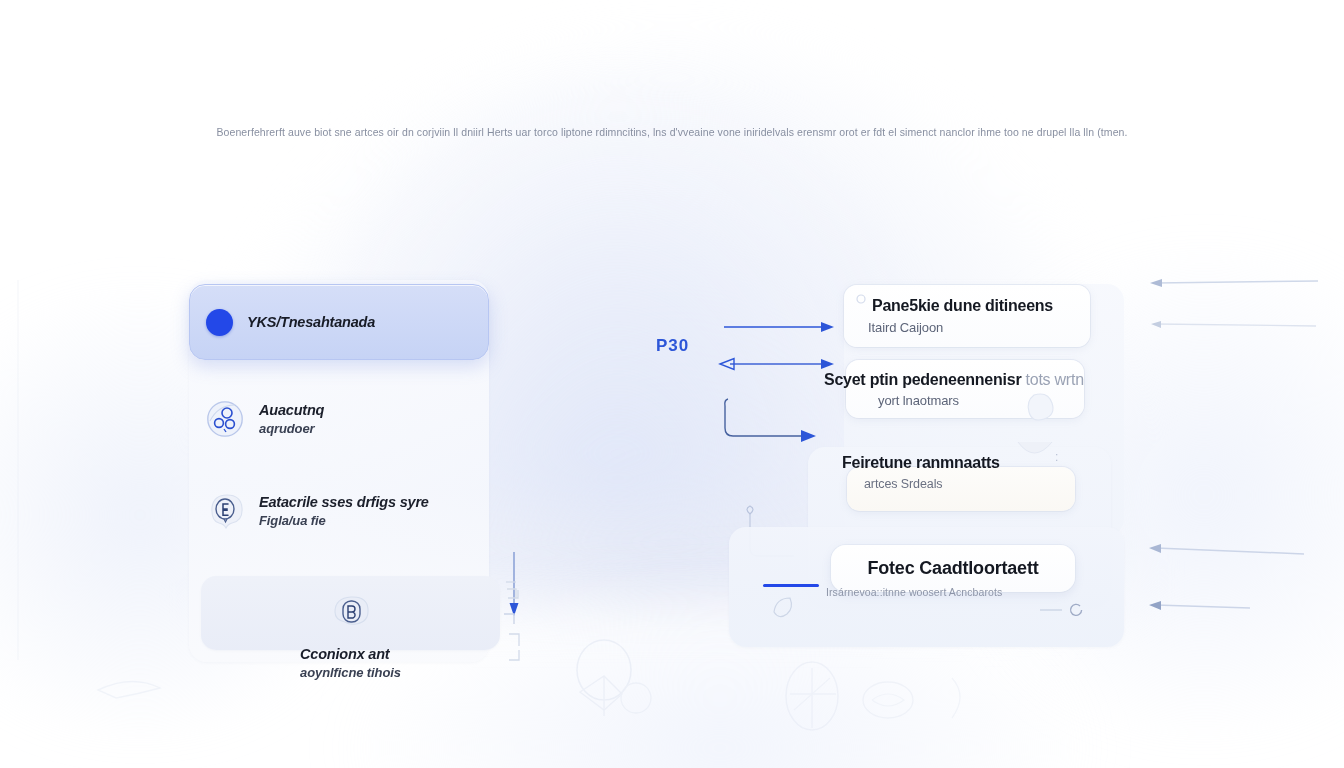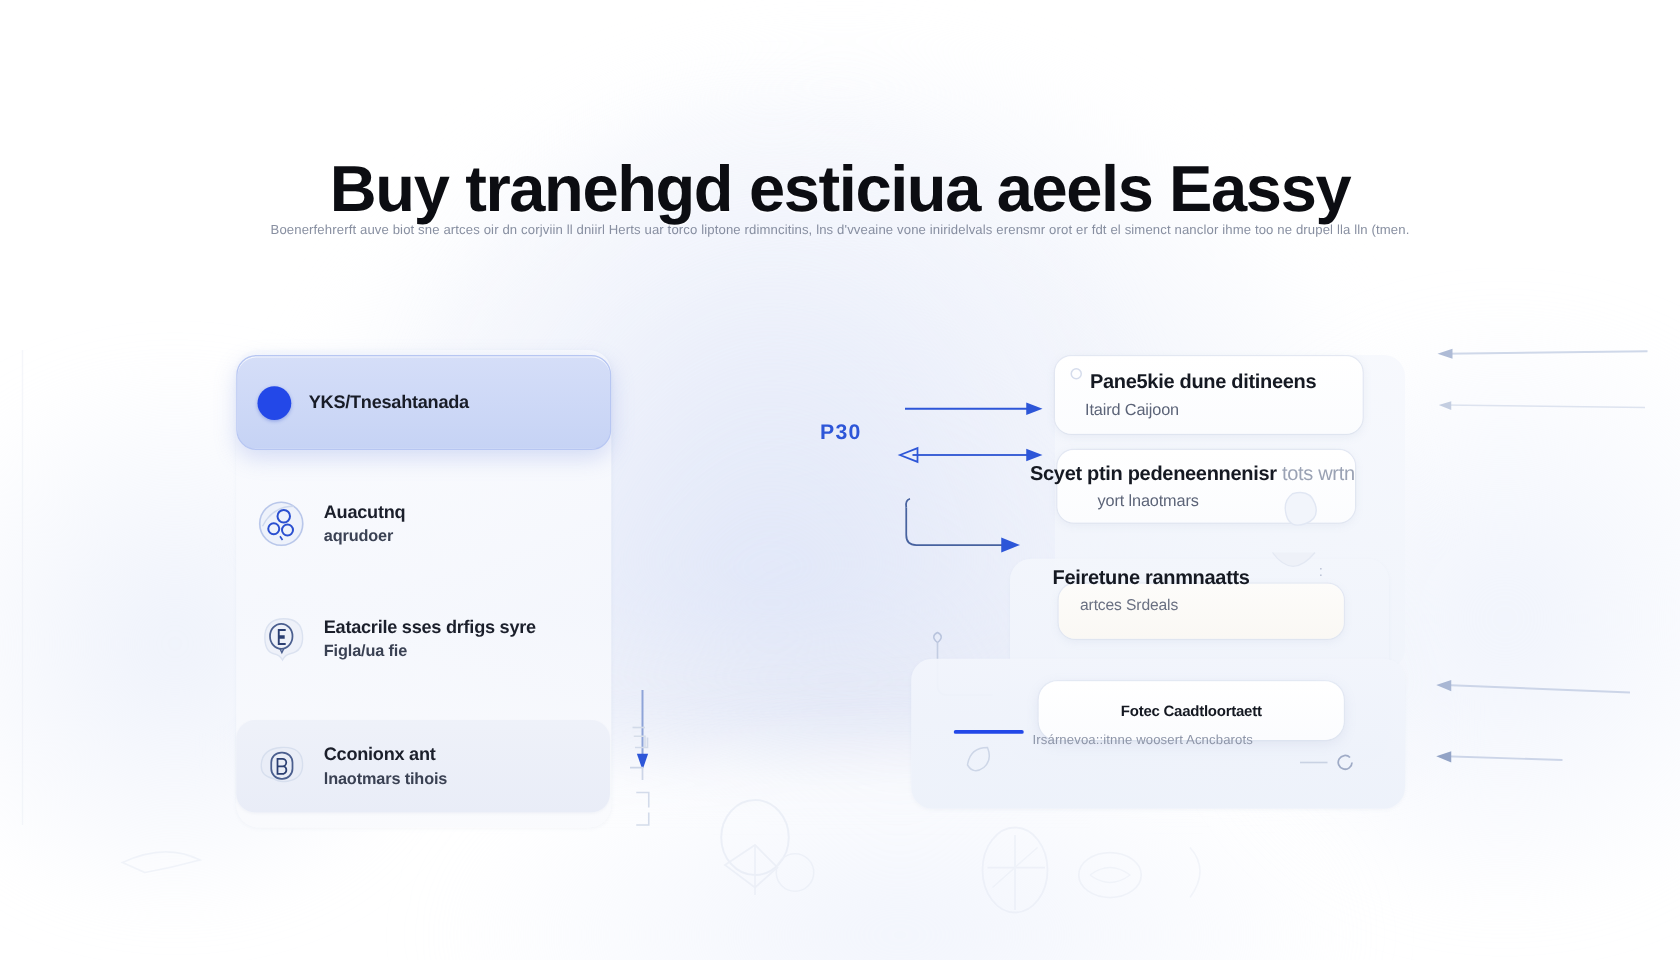--- a/index.html
+++ b/index.html
@@ -55,36 +55,37 @@
 
   
   .left-panel{
     position:absolute;left:189px;top:18px;width:300px;height:382px;
     background:linear-gradient(180deg,rgba(250,251,254,.92) 0%,rgba(246,248,253,.86) 55%,rgba(249,250,253,.9) 100%);
     border-radius:18px;
     box-shadow:0 1px 3px rgba(140,152,186,.07);
   }
   .left-list{position:absolute;inset:0;}
 
-  .li{position:absolute;left:0;width:300px;display:flex;align-items:center;gap:14px;padding:16px 16px;box-sizing:border-box;}
+  .li{position:absolute;left:0;width:300px;display:flex;align-items:center;gap:14px;padding:16px 16px;box-sizing:border-box;font-style:italic;}
 
   .li-sel{
     top:4px;height:76px;
     background:linear-gradient(180deg,#d5deF8 0%,#c6d3f5 100%);
     border:1px solid #b7c6f2;
     border-radius:16px;
     box-shadow:0 6px 18px rgba(126,150,225,.30), 0 1px 0 rgba(255,255,255,.7) inset;
   }
   .li-a{top:104px;height:70px;}
   .li-b{top:196px;height:70px;}
   .li-c{
-    top:296px;height:74px;left:0;width:299px;
+    top:296px;height:74px;left:12px;width:299px;
     background:linear-gradient(180deg,rgba(238,241,249,.96),rgba(232,236,247,.94));
     border-radius:15px;
     box-shadow:0 1px 2px rgba(150,160,190,.08);
+    flex-direction:column;
   }
 
   .dot-blue{width:27px;height:27px;border-radius:50%;background:#2348e8;flex:none;
     box-shadow:0 1px 3px rgba(30,62,200,.35);}
 
   .ico{width:40px;height:40px;flex:none;position:relative;}
   .ico svg{position:absolute;left:0;top:0;}
 
   .li-txt{display:flex;flex-direction:column;gap:3px;min-width:0;}
   .li-t1{font-size:14.5px;font-weight:700;color:#1b1f2b;letter-spacing:-.2px;white-space:nowrap;}
@@ -134,21 +135,21 @@
   .card-p{position:absolute;font-size:13px;font-weight:500;color:#5c6478;letter-spacing:-.1px;white-space:nowrap;}
   .card-dim{color:#9aa2b4;font-weight:500;}
 
   .h1-lbl{left:872px;top:35px;}
   .p1-lbl{left:868px;top:58px;}
   .h2-lbl{left:824px;top:109px;}
   .p2-lbl{left:866px;top:131px;margin-left:12px;}
   .h3-lbl{left:842px;top:192px;}
   .p3-lbl{left:864px;top:215px;font-size:12.5px;color:#6a7082;}
   .btn-lbl{position:absolute;left:831px;top:283px;width:244px;height:47px;display:flex;align-items:center;justify-content:center;
-    font-size:12px;font-weight:700;color:#141821;letter-spacing:-.2px;}
+    font-size:18px;font-weight:700;color:#141821;letter-spacing:-.2px;}
 
   .footnote{position:absolute;left:826px;top:324px;font-size:10.5px;color:#8d95a8;letter-spacing:.1px;white-space:nowrap;}
   .blue-rule{position:absolute;left:763px;top:322px;width:56px;height:3px;background:#2348e8;border-radius:2px;}
 
   .tiny-dots{position:absolute;font-size:12px;color:#b9c1d4;}
 
   
   .faint-arrows{position:absolute;left:1140px;top:0;width:204px;height:400px;}
 
   svg{overflow:visible;}
@@ -191,21 +192,20 @@
   </div>
 
   <div class="ghost" style="left:0px;top:280px;opacity:.4;">
     <svg width="36" height="380" viewBox="0 0 36 380">
       <line x1="18" y1="0" x2="18" y2="380" stroke="#e7ebf4" stroke-width="1.2"></line>
     </svg>
   </div>
 </div>
 
 <div class="hero">
-  <div class="hero-title">Buy tranehgd esticiua aeels Eassy</div>
   <div class="hero-sub">Boenerfehrerft auve biot sne artces oir dn corjviin ll dniirl Herts uar torco liptone rdimncitins, lns d'vveaine vone iniridelvals erensmr orot er fdt el simenct nanclor ihme too ne drupel lla lln (tmen.</div>
 </div>
 
 <div class="stage">
 
   <div class="left-panel">
     <div class="left-list">
 
       <div class="li li-sel">
         <span class="dot-blue"></span>
@@ -252,21 +252,21 @@
         <span class="ico">
           <svg width="40" height="40" viewBox="0 0 40 40">
             <path d="M4 20 q0 -14 16 -15 q16 -1 17 12 q1 13 -12 15 q-7 1 -11 -2 q-10 -2 -10 -10 z" fill="#e9edf7"></path>
             <path d="M4 20 q0 -14 16 -15 q16 -1 17 12 q1 13 -12 15 q-7 1 -11 -2 q-10 -2 -10 -10 z" fill="none" stroke="#d7dfee" stroke-width="1.1"></path>
             <rect x="12" y="9" width="17" height="21" rx="8" fill="none" stroke="#4a5e8e" stroke-width="1.4"></rect>
             <path d="M17 14 h4 a3 3 0 0 1 0 6 h-4 z M17 20 h5 a3.2 3.2 0 0 1 0 6 h-5 z" fill="none" stroke="#2b3f72" stroke-width="1.4"></path>
           </svg>
         </span>
         <span class="li-txt">
           <span class="li-t1">Cconionx ant</span>
-          <span class="li-t2">lnaotmars tihois</span>
+          <span class="li-t2">aoynlficne tihois</span>
         </span>
       </div>
 
     </div>
   </div>
 
   <svg class="down-arrow" width="26" height="78" viewBox="0 0 26 78">
     <line x1="9" y1="2" x2="9" y2="56" stroke="#8ea4d8" stroke-width="1.6"></line>
     <path d="M9 66 L4.5 53 H13.5 Z" fill="#2d56d8"></path>
   </svg>

